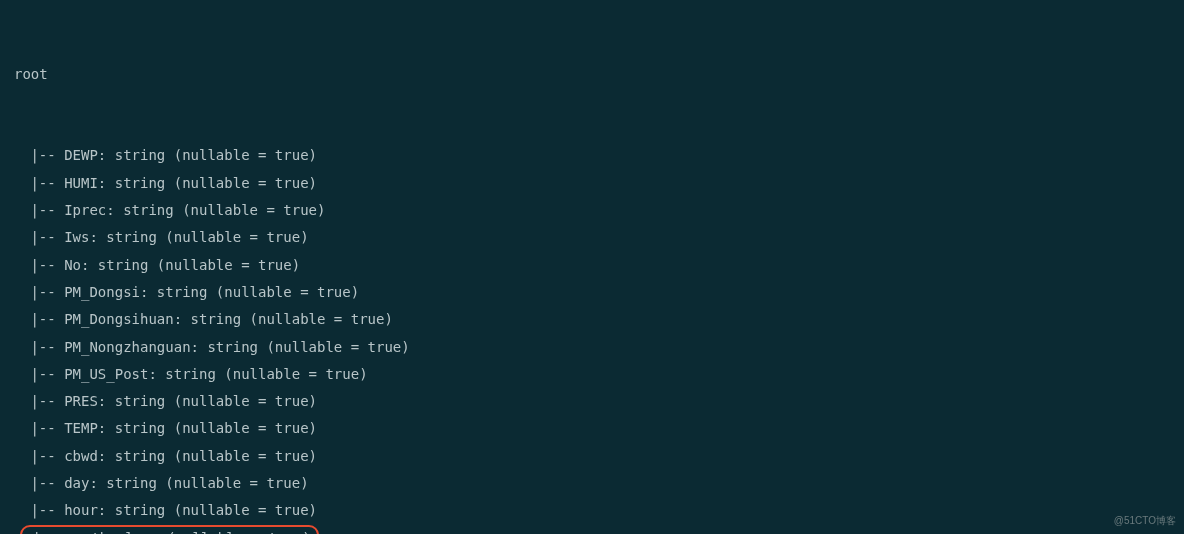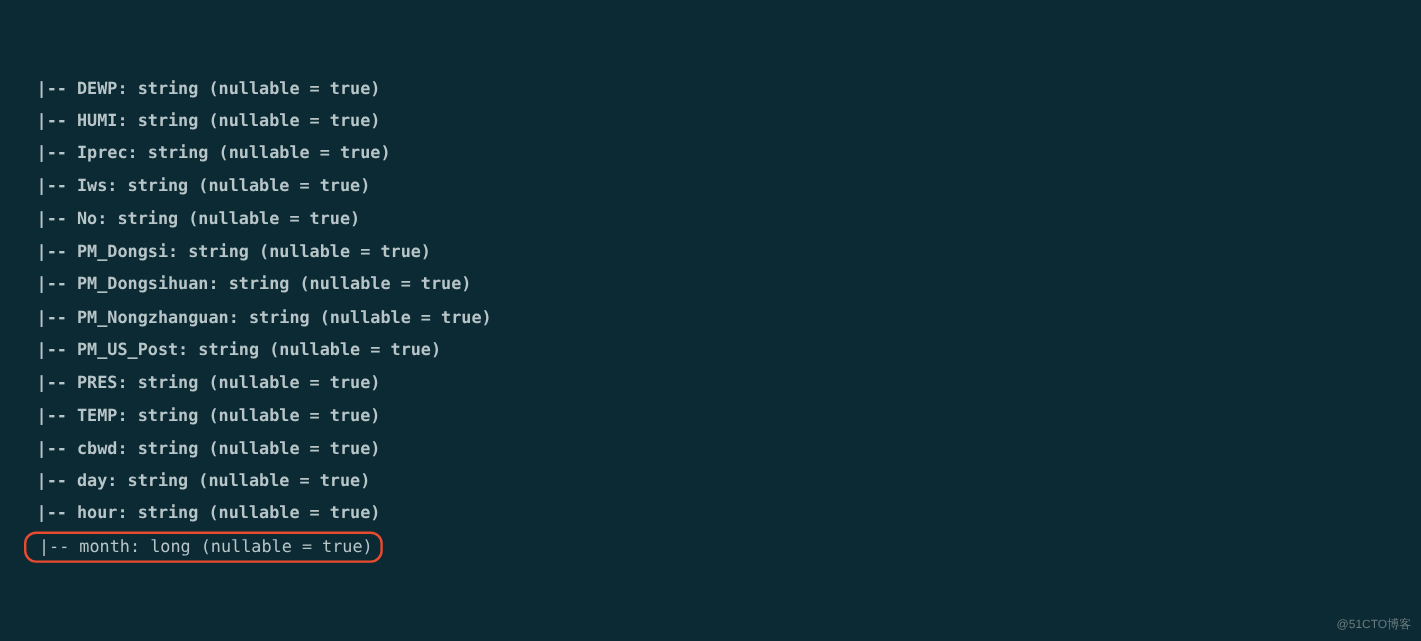--- a/index.html
+++ b/index.html
@@ -20,21 +20,20 @@
     }
     .schema-output {
       white-space: pre;
     }
     .root-line {
       display: block;
     }
     .field-line {
       display: block;
       padding-left: 8px;
-      font-weight: bold;
     }
     .highlighted {
       display: inline-block;
       border: 2.5px solid #e84b2f;
       border-radius: 10px;
       padding: 0 6px 0 2px;
       margin-left: 6px;
       line-height: 1.6;
     }
     .watermark {
@@ -43,16 +42,17 @@
       right: 8px;
       font-size: 10px;
       color: #6a7a7d;
       font-family: Liberation Sans, sans-serif;
     }
   </style>
 </head>
 <body>
 
 <div class="schema-output">
+  <span class="root-line">root</span>
   <div id="fields-container"><span class="field-line"> |-- DEWP: string (nullable = true)</span><span class="field-line"> |-- HUMI: string (nullable = true)</span><span class="field-line"> |-- Iprec: string (nullable = true)</span><span class="field-line"> |-- Iws: string (nullable = true)</span><span class="field-line"> |-- No: string (nullable = true)</span><span class="field-line"> |-- PM_Dongsi: string (nullable = true)</span><span class="field-line"> |-- PM_Dongsihuan: string (nullable = true)</span><span class="field-line"> |-- PM_Nongzhanguan: string (nullable = true)</span><span class="field-line"> |-- PM_US_Post: string (nullable = true)</span><span class="field-line"> |-- PRES: string (nullable = true)</span><span class="field-line"> |-- TEMP: string (nullable = true)</span><span class="field-line"> |-- cbwd: string (nullable = true)</span><span class="field-line"> |-- day: string (nullable = true)</span><span class="field-line"> |-- hour: string (nullable = true)</span><div><span class="highlighted"> |-- month: long (nullable = true)</span></div></div>
 </div>
 
 <div class="watermark">@51CTO博客</div>
 
 </body></html>

